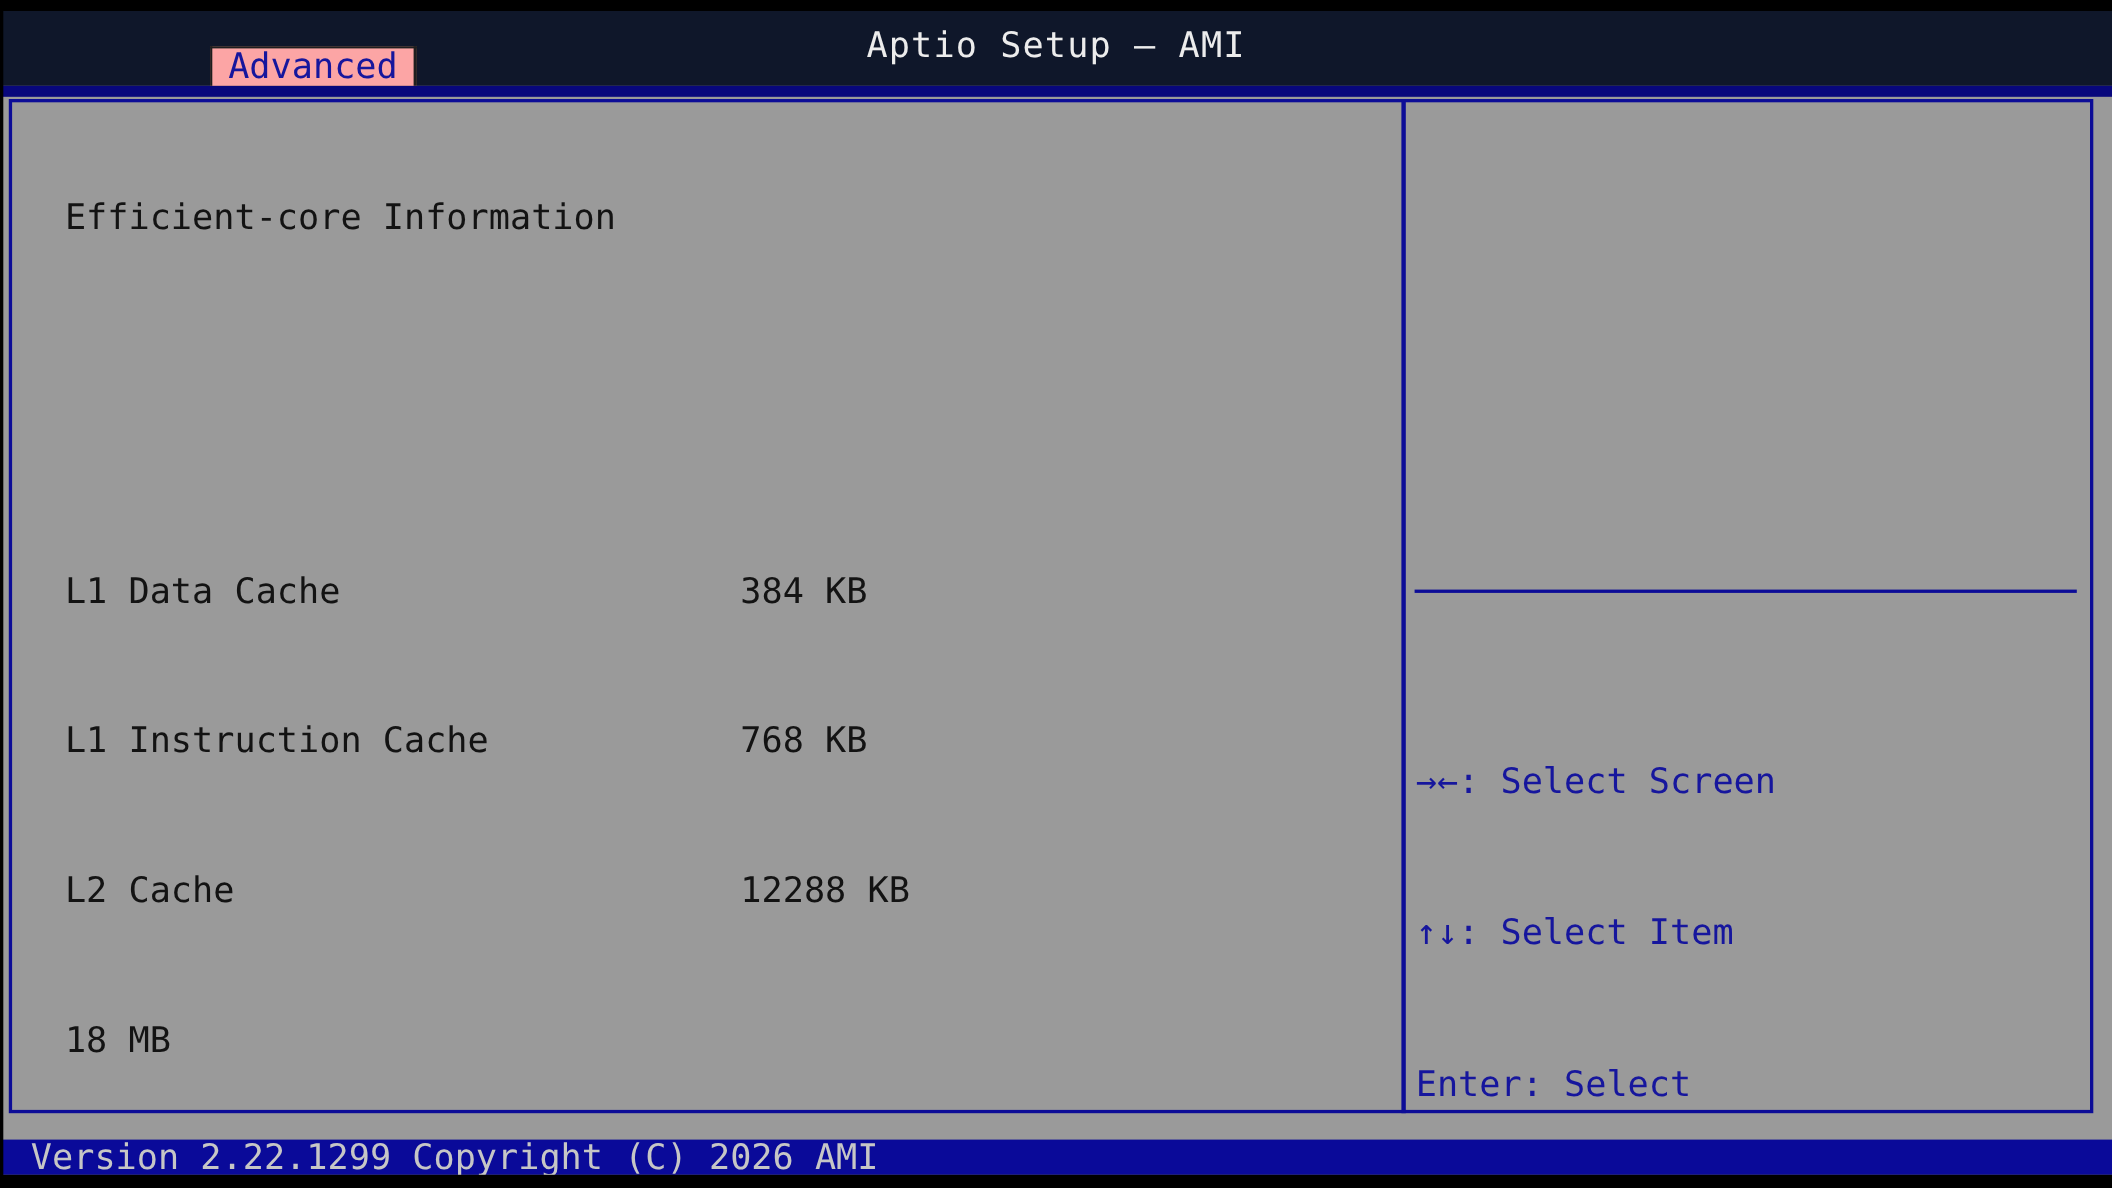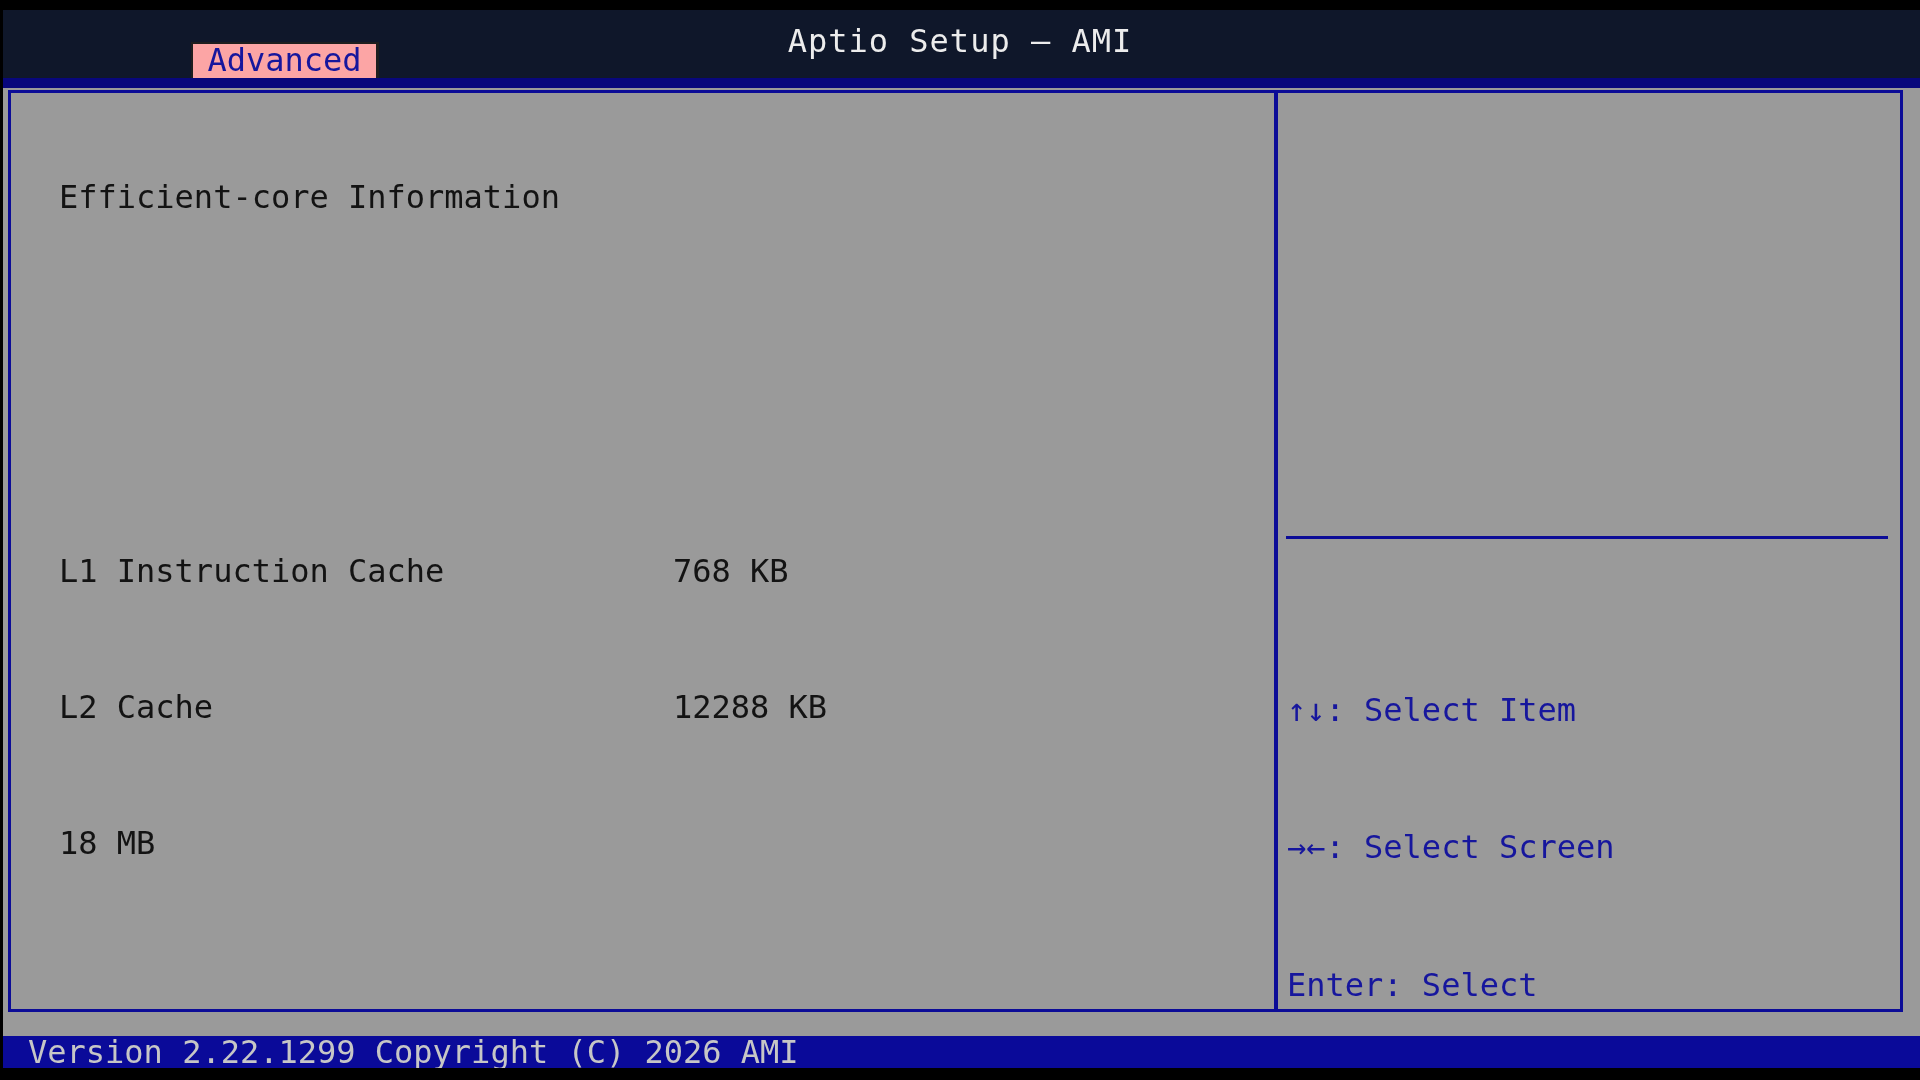--- a/index.html
+++ b/index.html
@@ -122,20 +122,24 @@
 
   <div class="panel"></div>
   <div class="divider"></div>
 
   <div class="content">
     <div>Efficient-core Information</div>
     <div class="spacer"></div>
     <div>
       
     
+        <div class="item-row">
+          <span class="item-label">L1 Data Cache</span>
+          <span class="item-value">384 KB</span>
+        </div>
       
         <div class="item-row">
           <span class="item-label">L1 Instruction Cache</span>
           <span class="item-value">768 KB</span>
         </div>
       
         <div class="item-row">
           <span class="item-label">L2 Cache</span>
           <span class="item-value">12288 KB</span>
         </div>
@@ -144,23 +148,23 @@
           <span class="item-value">18 MB</span>
         </div>
       </div>
   </div>
 
   <div class="help-sep"></div>
 
   <div class="hints">
     
   
+      <div>→←: Select Screen</div>
+    
       <div>↑↓: Select Item</div>
-    
-      <div>→←: Select Screen</div>
     
       <div>Enter: Select</div>
     
       
     
       
     
       
     
       

